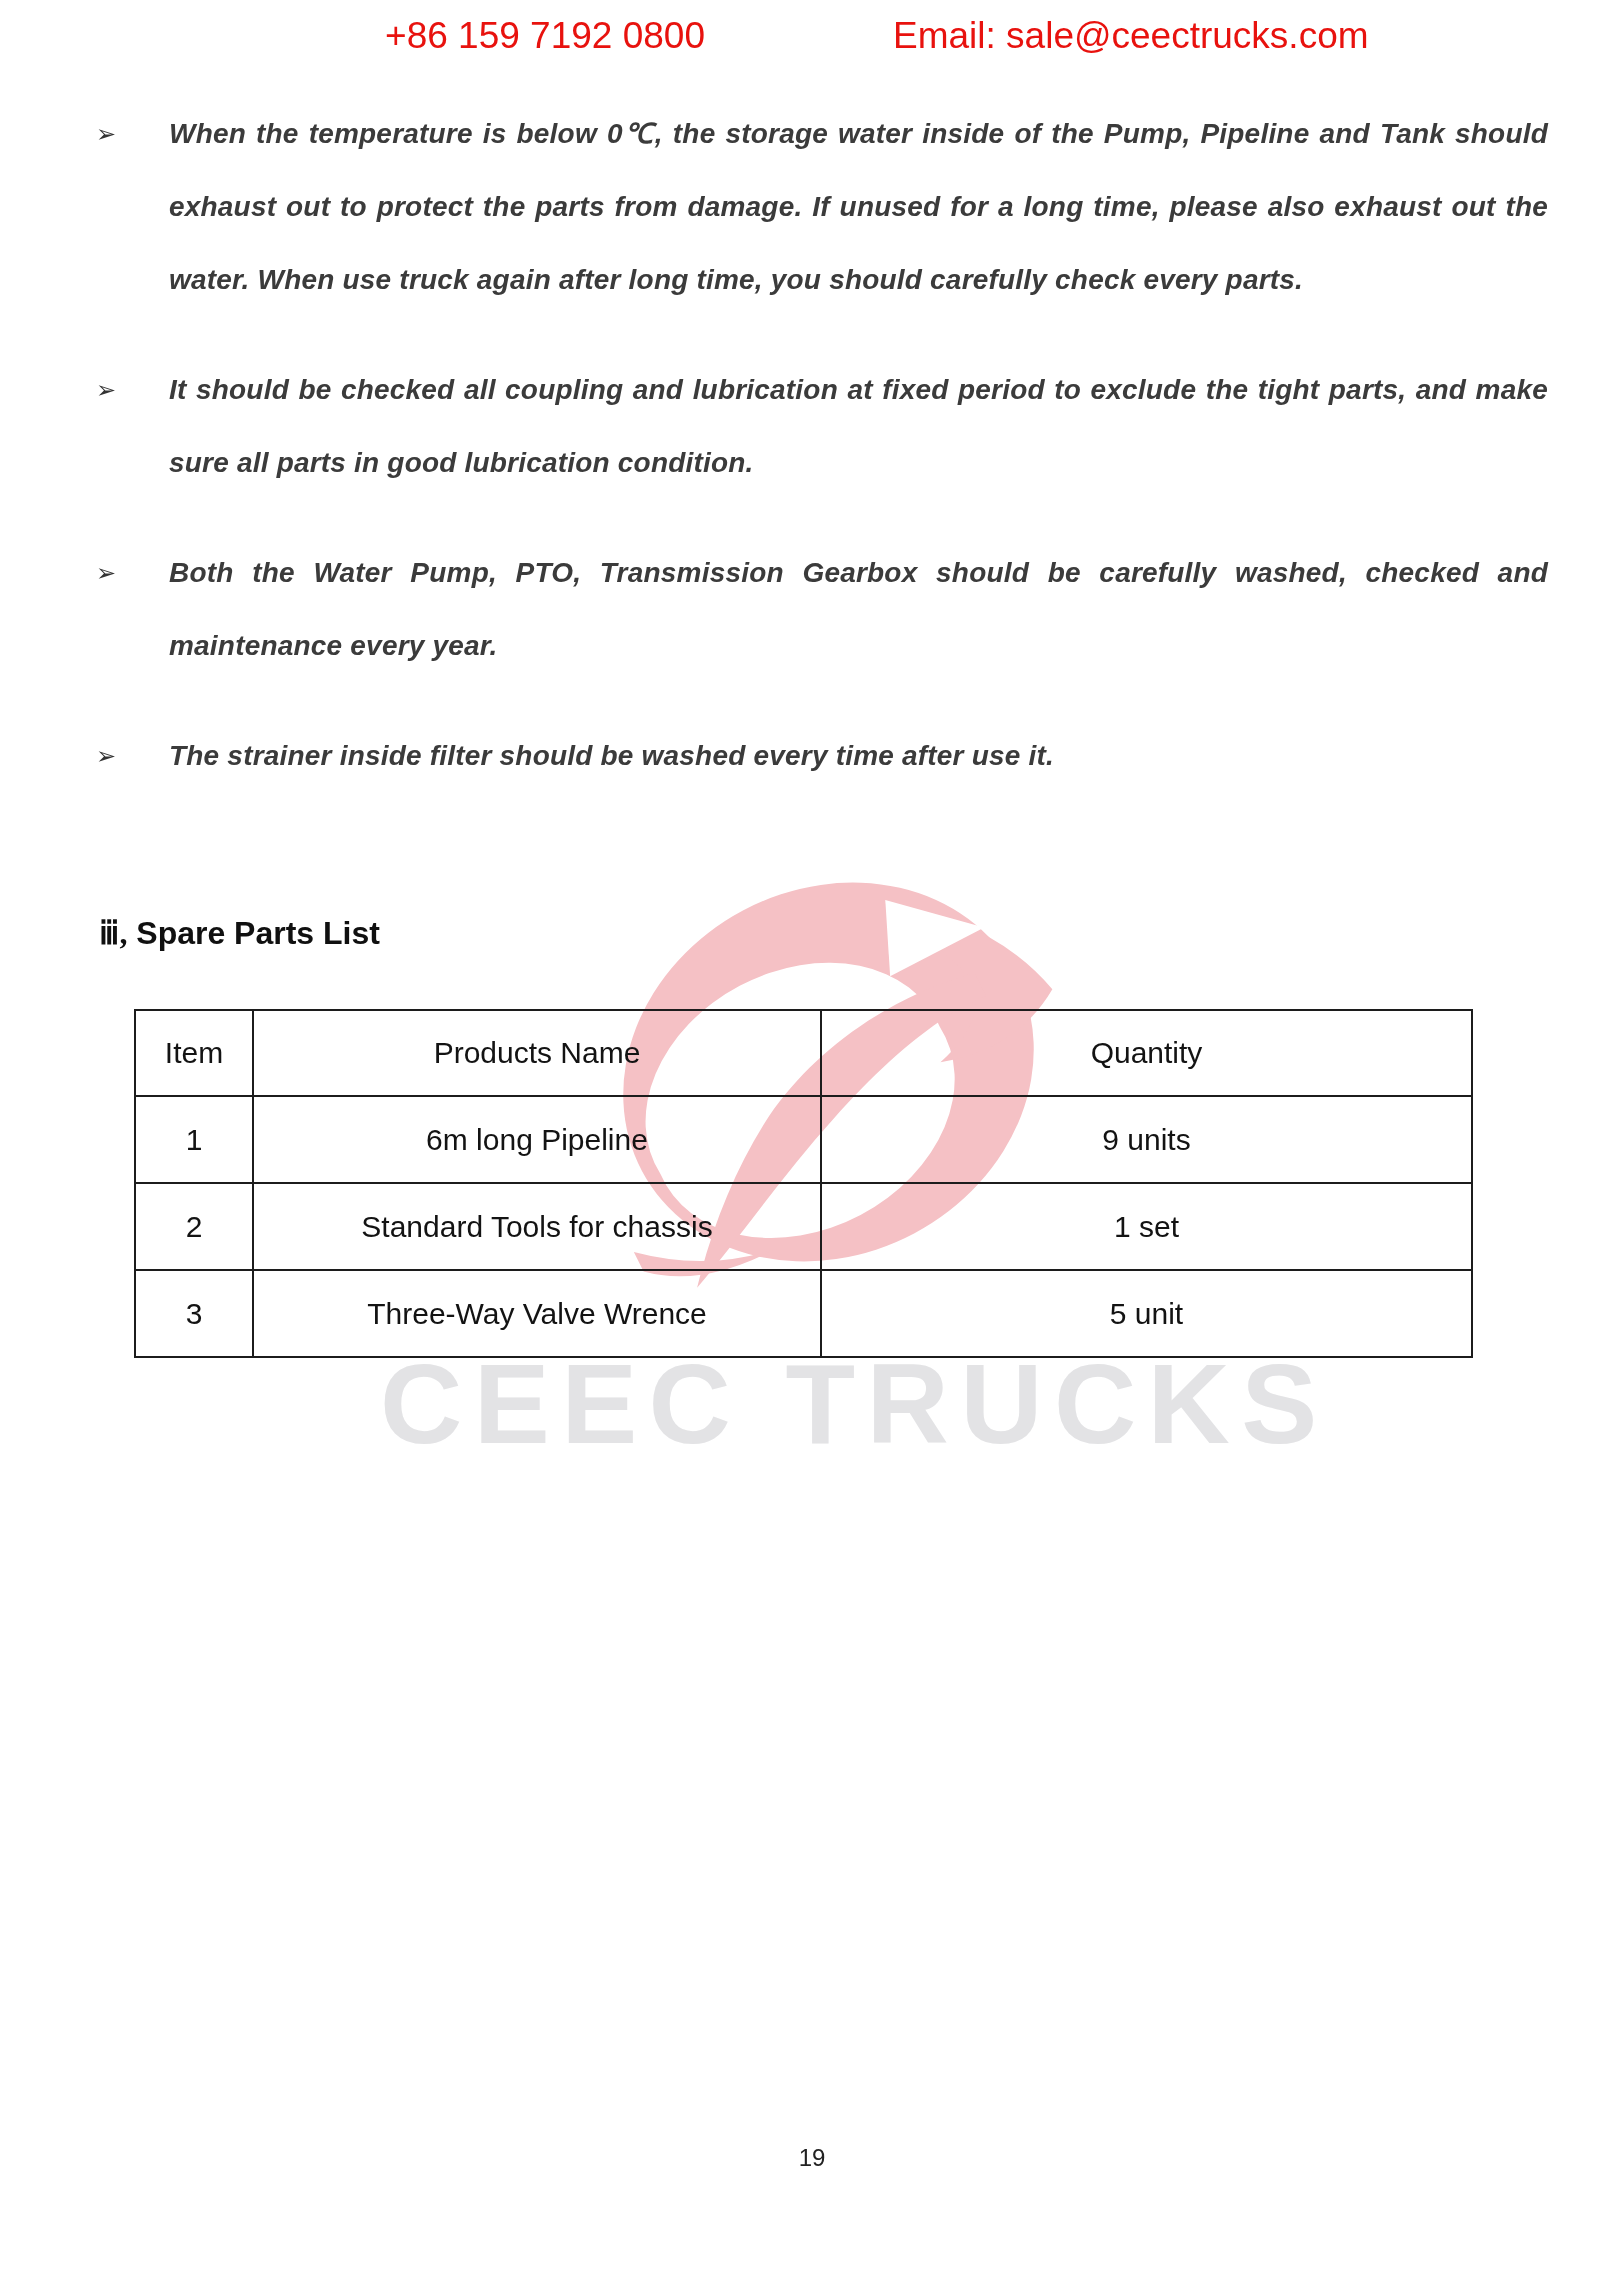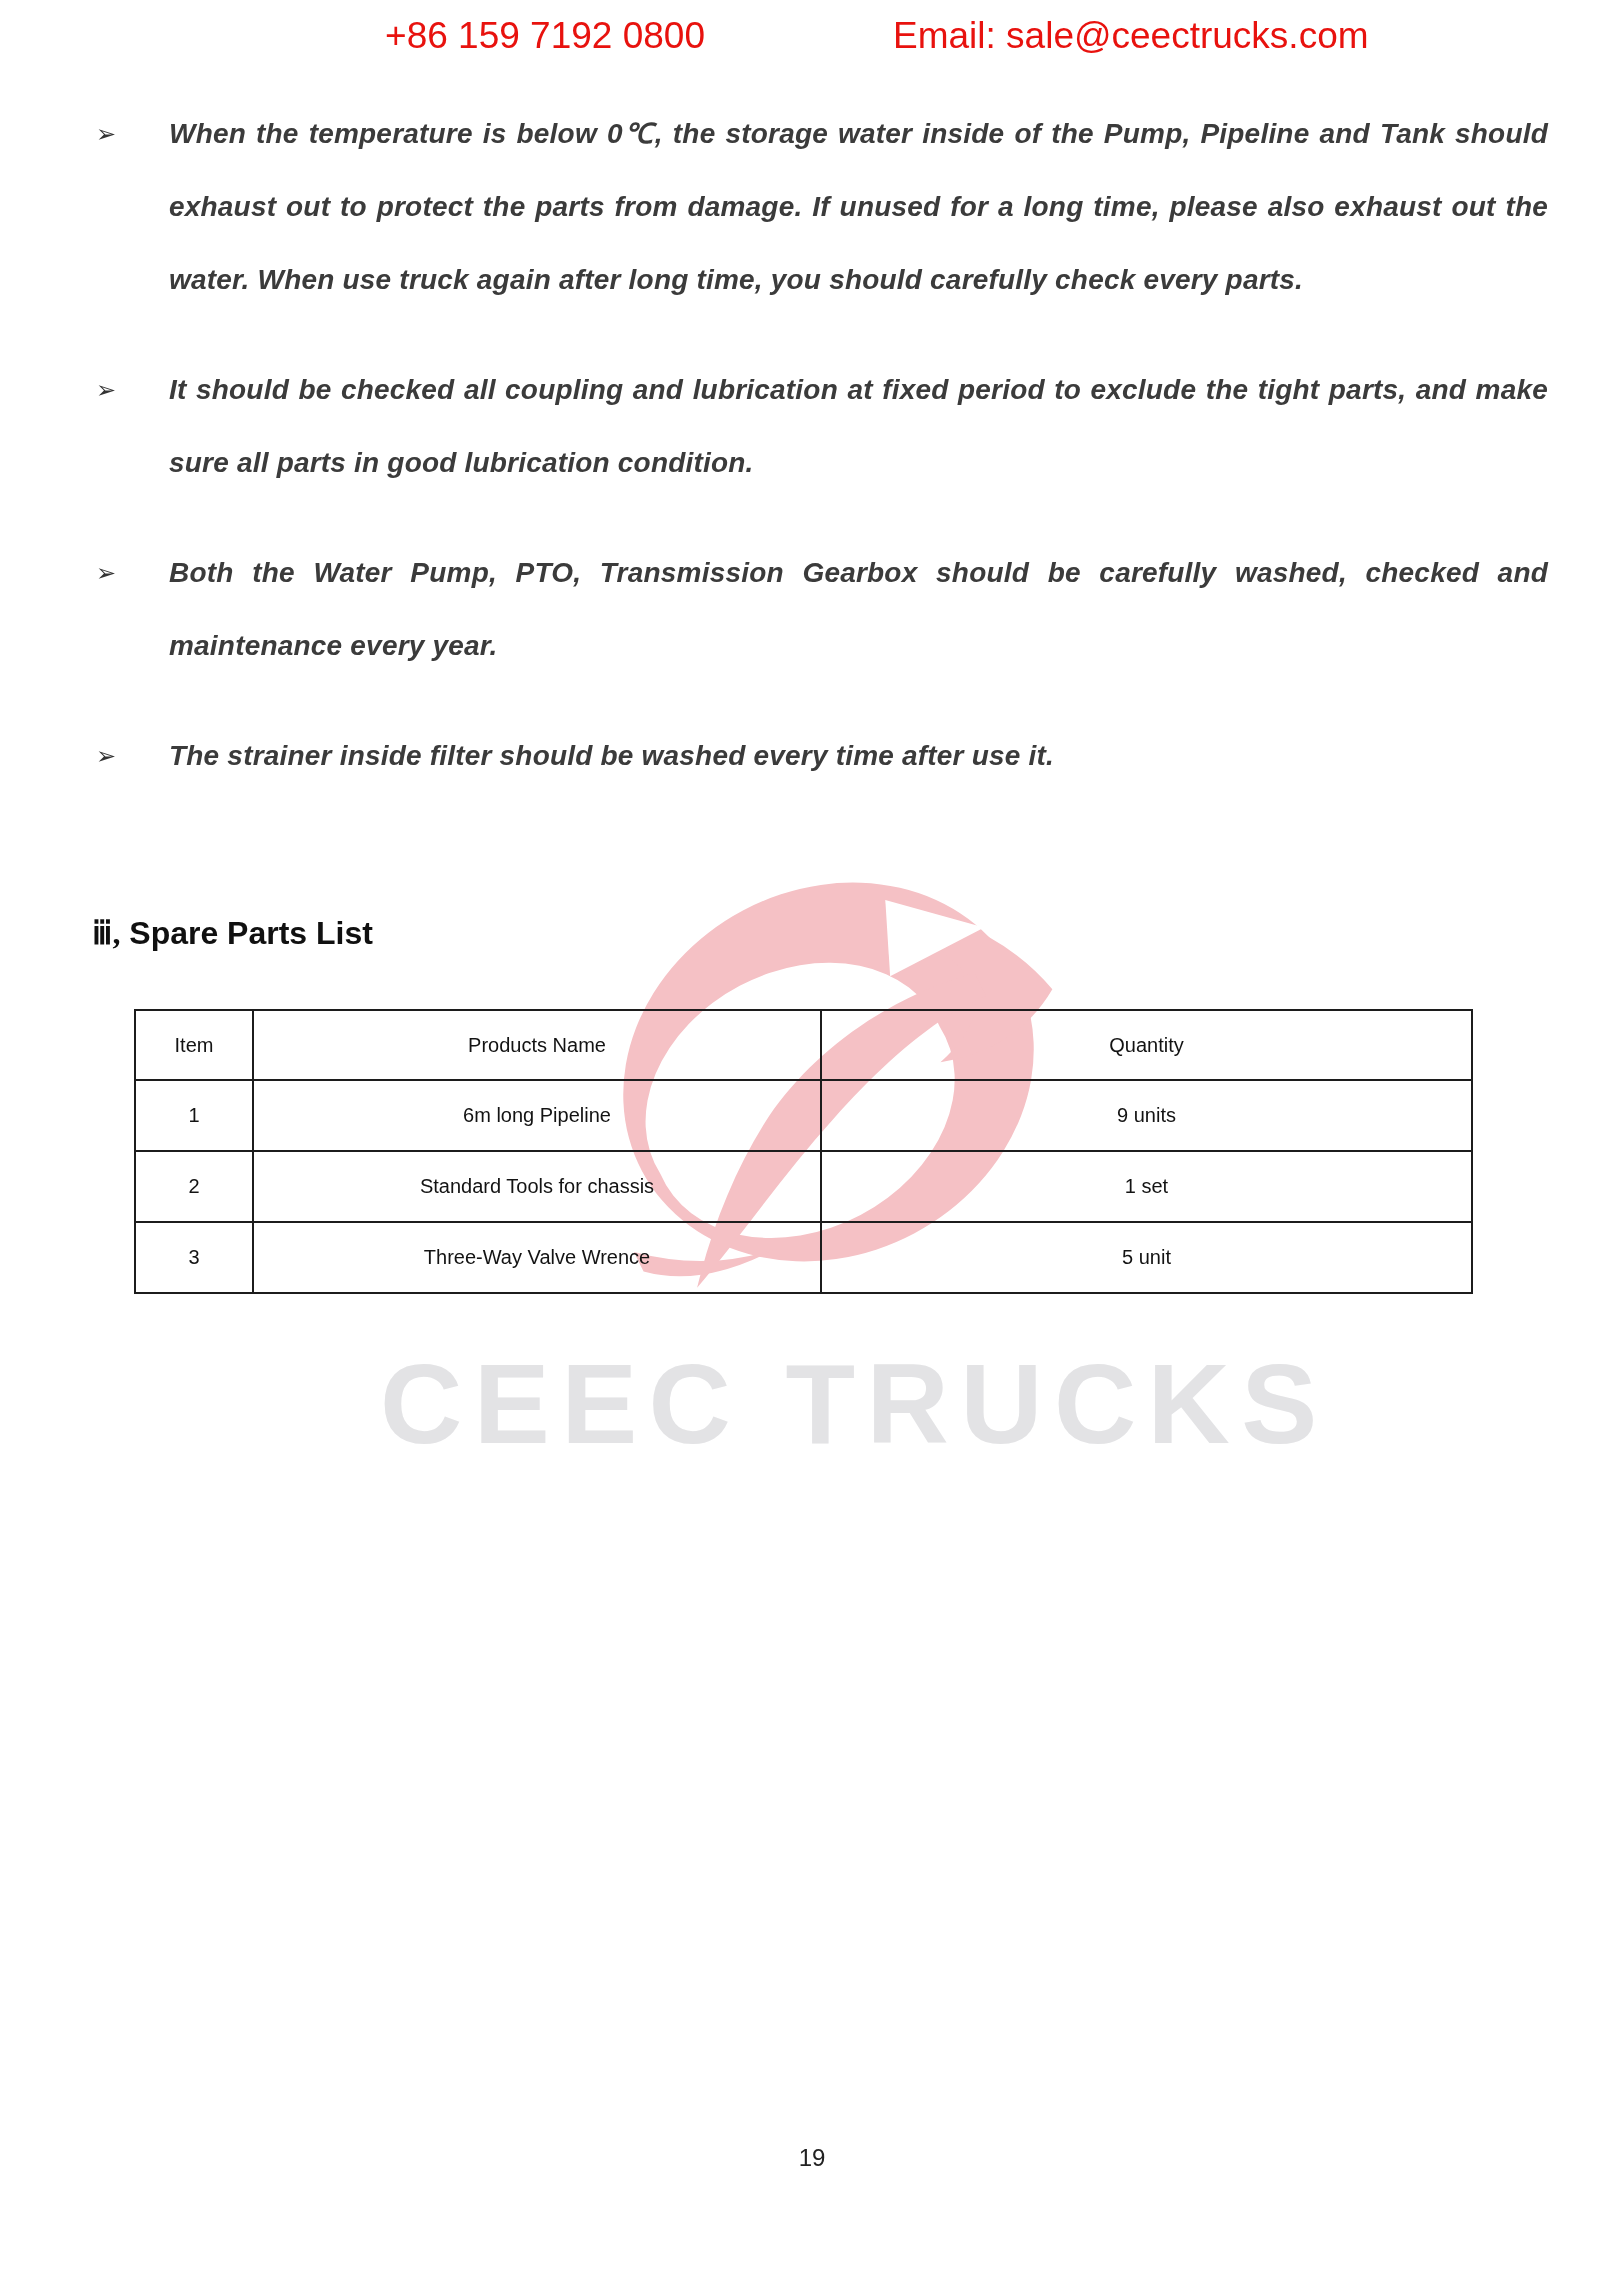--- a/index.html
+++ b/index.html
@@ -15,43 +15,43 @@
   .contact-left{left:179px;width:526px;text-align:right;}
   .contact-right{left:893px;width:540px;text-align:left;}
 
   
   .bullets{position:absolute;left:96px;top:97px;width:1452px;list-style:none;margin:0;padding:0;}
   .bullets li{display:flex;margin:0 0 37px 0;font-size:28px;line-height:73px;color:#3b3b3b;}
   .b-marker{flex:none;width:73px;font-size:24px;color:#333;font-style:normal;}
   .b-text{flex:1;text-align:justify;font-style:italic;letter-spacing:0.2px;font-weight:bold;}
 
   
-  .section-heading{position:absolute;left:92px;top:911px;font-size:32px;line-height:45px;color:#101010;white-space:nowrap;}
+  .section-heading{position:absolute;left:99px;top:911px;font-size:32px;line-height:45px;color:#101010;white-space:nowrap;}
   .section-heading .numeral{font-family:"Liberation Serif", serif;font-weight:700;}
   .section-heading .title{font-weight:700;}
 
   
   .wm-logo{position:absolute;left:601px;top:853px;width:455px;height:438px;z-index:1;}
   .wm-text{
     position:absolute;left:380px;top:1338px;z-index:1;
     font-size:114px;font-weight:700;letter-spacing:11.4px;
     color:#e3e3e5;white-space:nowrap;transform:scaleX(1.0);
   }
 
   
   .parts-table{
     position:absolute;left:134px;top:1009px;z-index:2;
     border-collapse:collapse;table-layout:fixed;width:1337px;
     background:transparent;
   }
   .parts-table td{
     border:2.4px solid #1c1c1c;
     text-align:center;vertical-align:middle;
-    font-size:20px;color:#131313;
-    height:61px;padding:4px;
+    font-size:30px;color:#131313;
+    height:61px;padding:12px;
     background:transparent;
   }
   .parts-table tr.hdr td{height:60px;}
 
   
   .page-number{position:absolute;left:0;top:2144px;width:100%;text-align:center;font-size:24px;color:#222;z-index:2;}
 </style>
 </head>
 <body>
 

